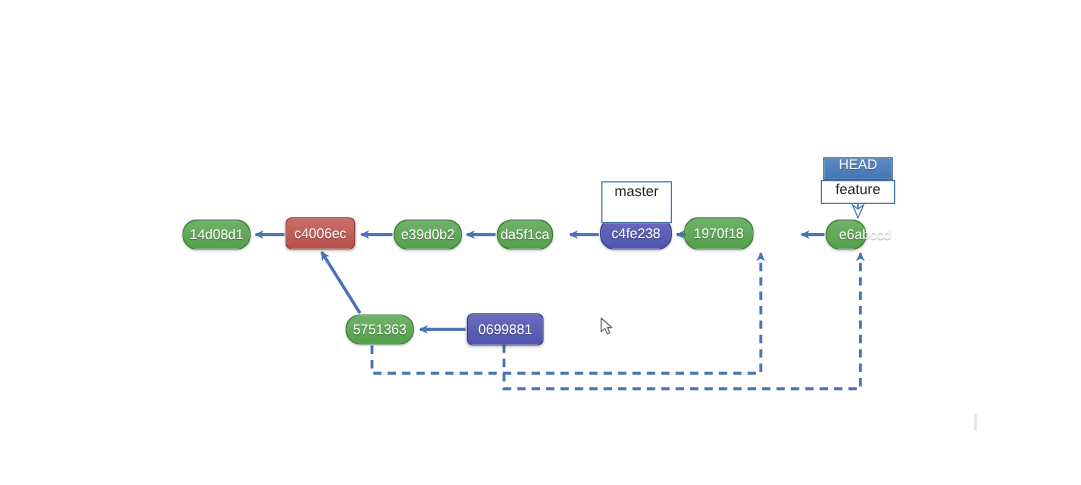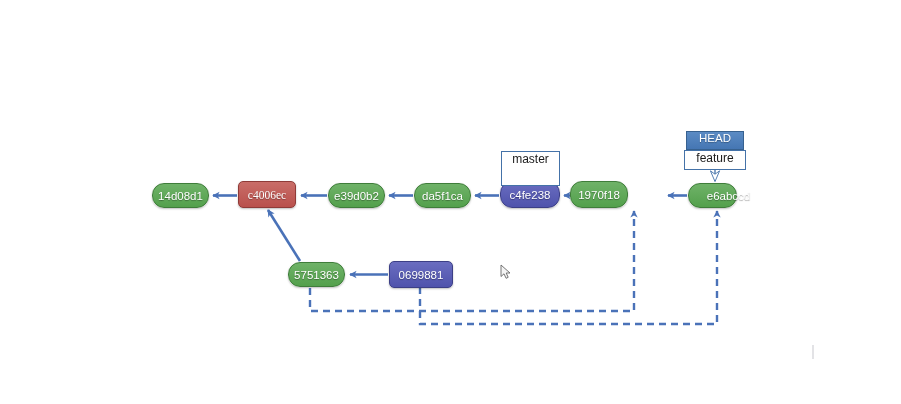--- a/index.html
+++ b/index.html
@@ -138,36 +138,36 @@
     <g stroke="#4472a8" stroke-width="1.3" fill="none" marker-end="url(#ahw)">
       <line x1="530" y1="172" x2="530" y2="180"></line>
       <line x1="715" y1="141" x2="715" y2="151"></line>
       <line x1="715" y1="170" x2="715" y2="181"></line>
     </g>
   </svg>
 
   <div class="node green" style="left:152px;top:183px;width:57px;">
     <span>14d08d1</span>
   </div>
-  <div class="node red" style="left:238px;top:181px;width:58px;height:27px;font-family:Liberation Serif, serif;">
+  <div class="node red" style="left:238px;top:181px;width:58px;height:27px;">
     <span>c4006ec</span>
   </div>
   <div class="node green" style="left:328px;top:183px;width:57px;">
     <span>e39d0b2</span>
   </div>
-  <div class="node green" style="left:414px;top:183px;width:57px;">
+  <div class="node green" style="left:414px;top:183px;width:47px;">
     <span>da5f1ca</span>
   </div>
   <div class="node blue" style="left:500px;top:181px;width:60px;height:27px;border-radius:12px;">
     <span>c4fe238</span>
   </div>
   <div class="node green" style="left:570px;top:181px;width:58px;height:27px;">
     <span>1970f18</span>
   </div>
-  <div class="node green" style="left:688px;top:183px;width:49px;padding-left:32px;">
+  <div class="node green" style="left:688px;top:183px;width:34px;padding-left:32px;">
     <span>e6abccd</span>
   </div>
   <div class="node green" style="left:288px;top:262px;width:57px;">
     <span>5751363</span>
   </div>
   <div class="node blue" style="left:389px;top:261px;width:64px;height:27px;">
     <span>0699881</span>
   </div>
 
   <div class="reflabel white" style="left:501px;top:151px;width:59px;height:35px;">

